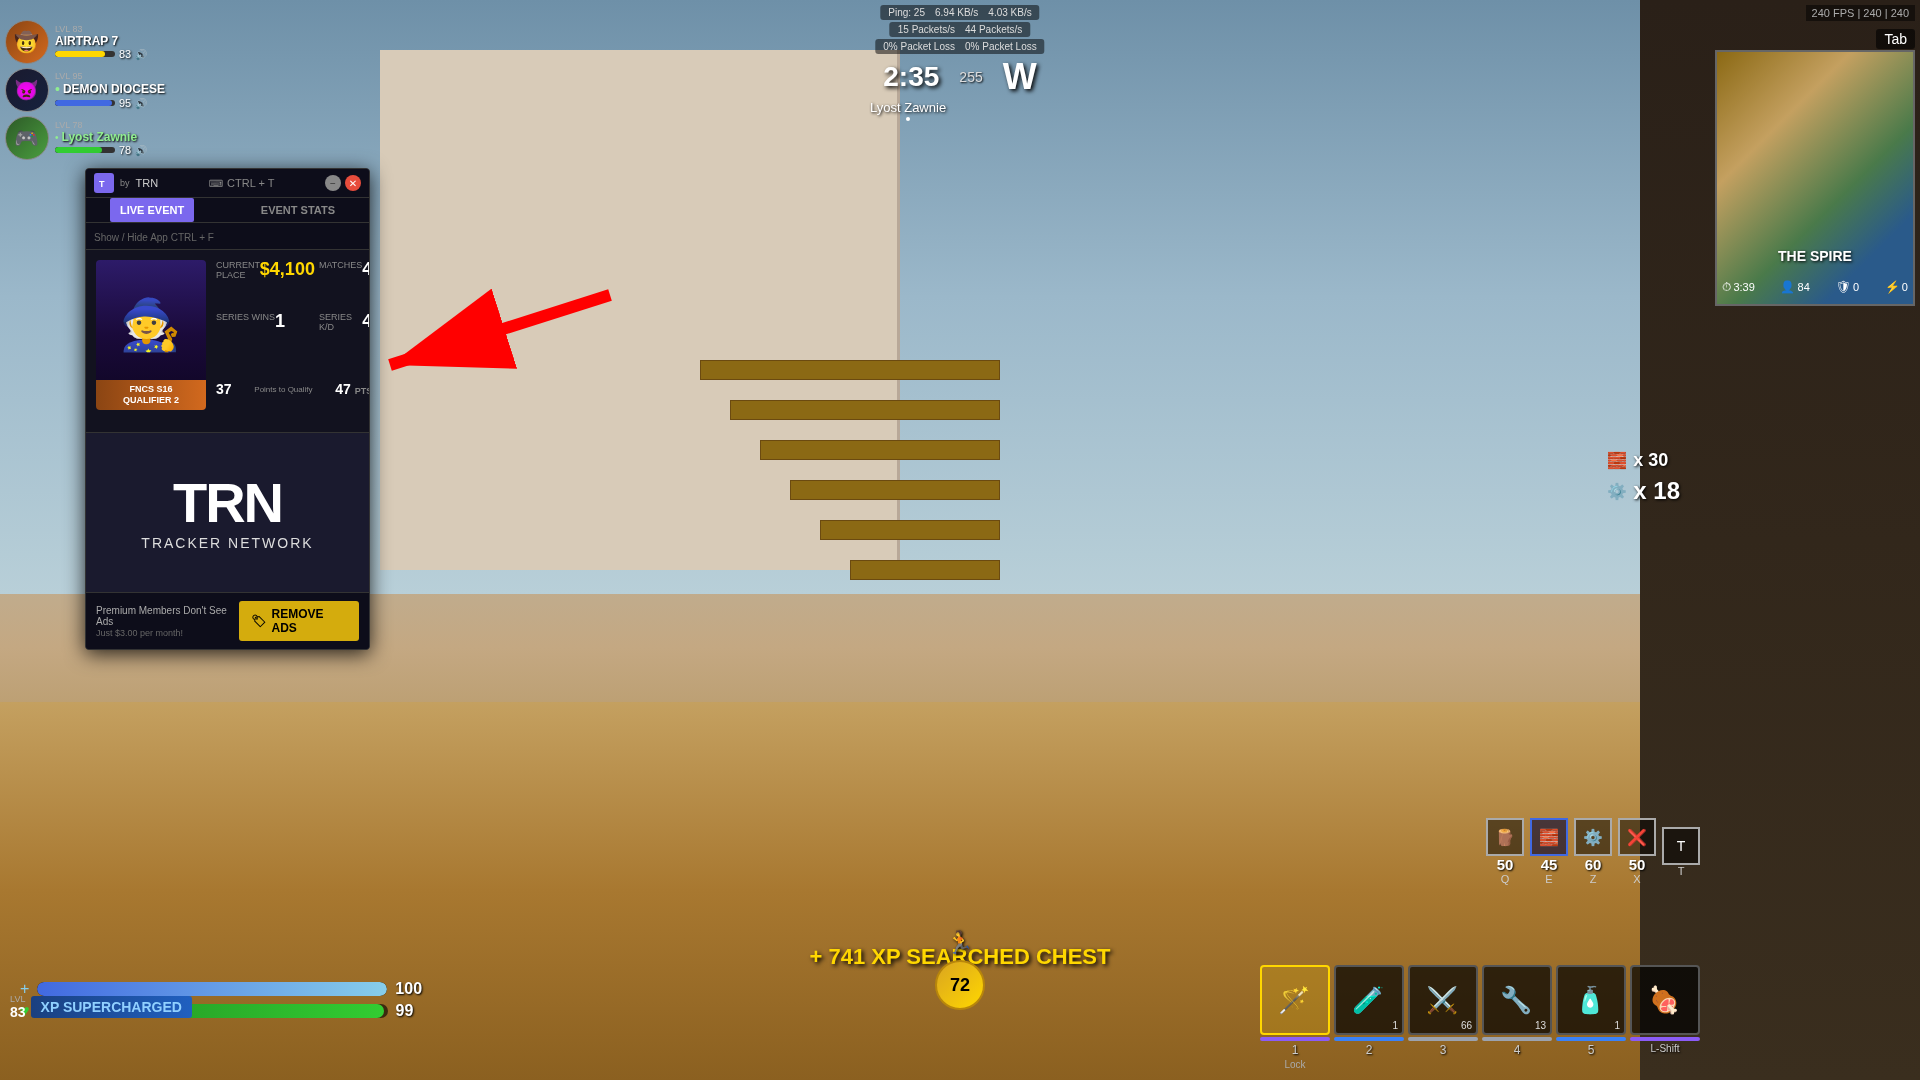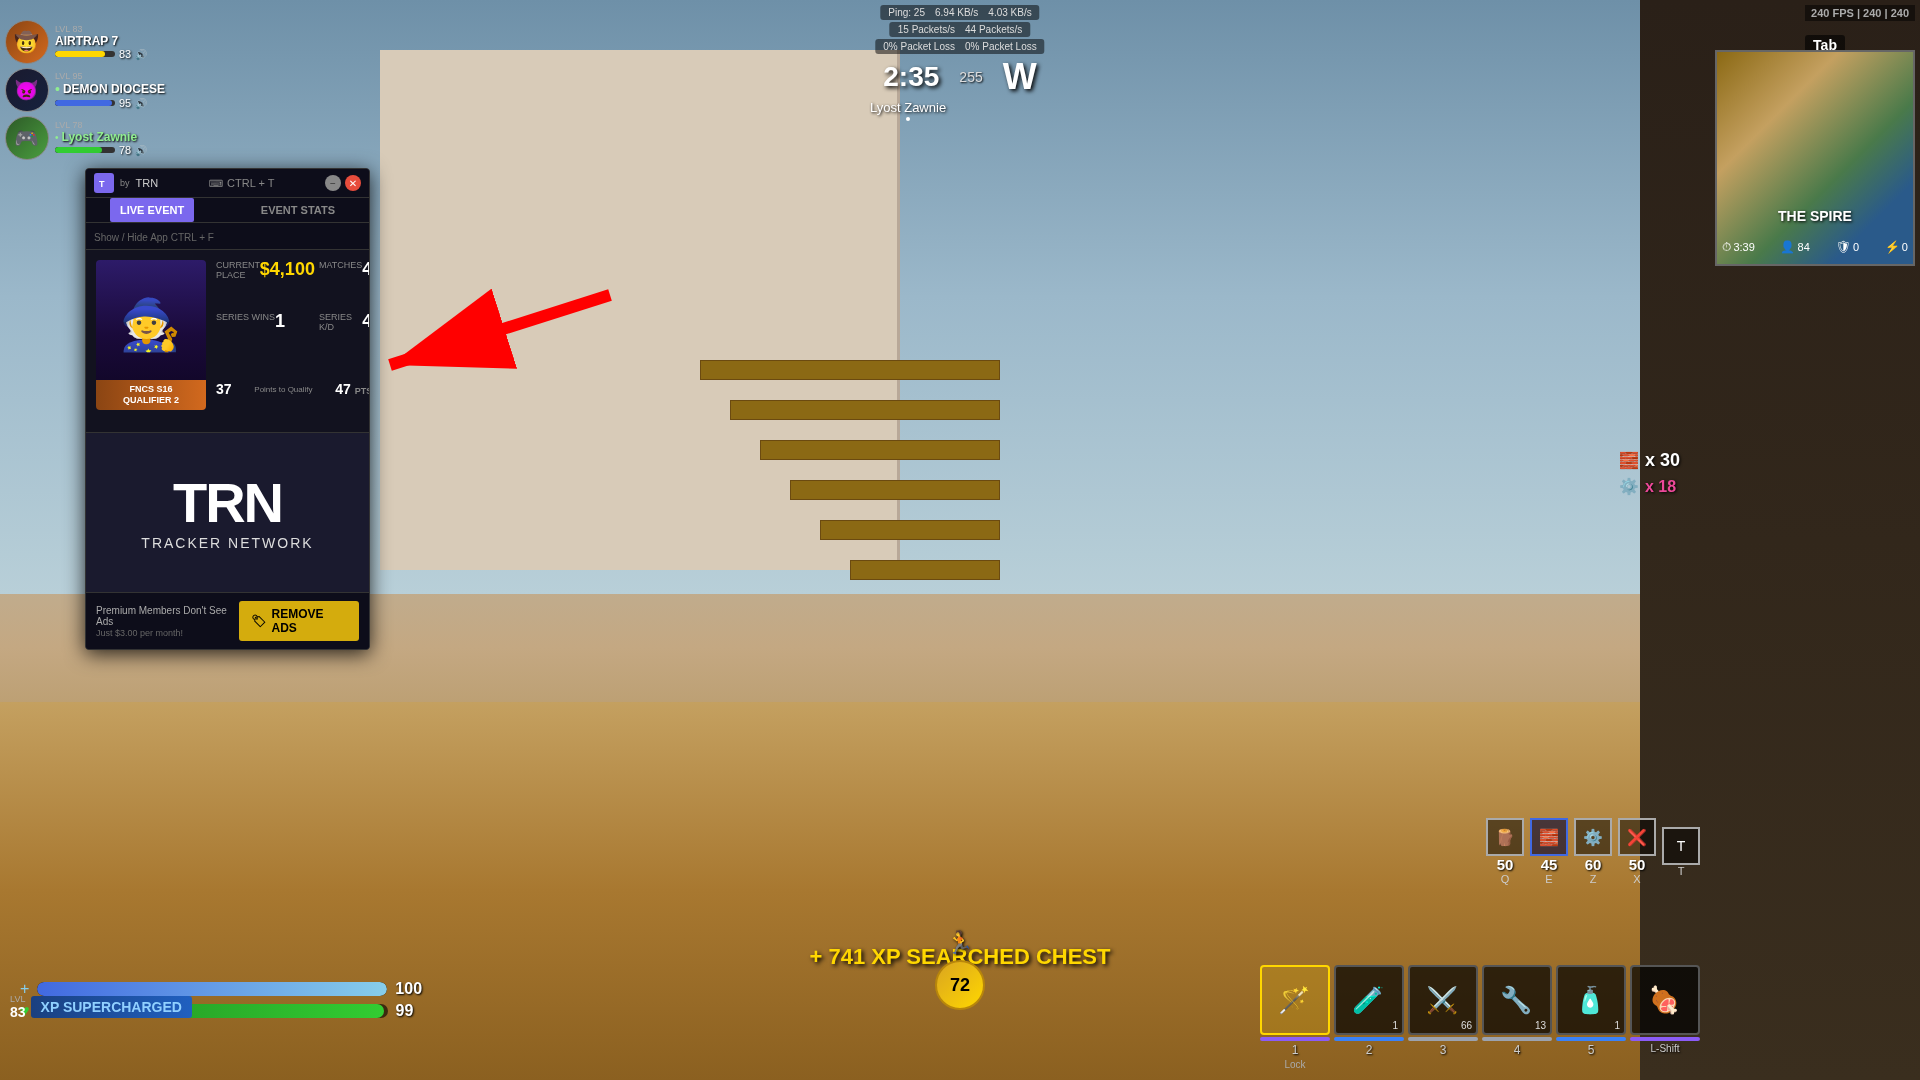--- a/index.html
+++ b/index.html
@@ -196,23 +196,22 @@
       text-shadow: 1px 1px 2px #000;
     }
 
     
     .top-right-hud {
       position: absolute;
       top: 5px;
       right: 5px;
       display: flex;
       flex-direction: column;
-      align-items: flex-start;
-      gap: 14px;
-      font-weight: bold;
+      align-items: flex-end;
+      gap: 8px;
     }
     .fps-info {
       font-size: 11px;
       color: #aaa;
       background: rgba(0,0,0,0.5);
       padding: 2px 6px;
     }
     .tab-label {
       font-size: 14px;
       color: #fff;
@@ -220,21 +219,21 @@
       padding: 2px 8px;
       border-radius: 3px;
     }
 
     
     .minimap {
       position: absolute;
       top: 50px;
       right: 5px;
       width: 200px;
-      height: 216px;
+      height: 256px;
       background: linear-gradient(135deg, #8B6914 0%, #c4a060 30%, #4a7a4a 60%, #2a5a8a 80%);
       border: 2px solid #666;
       overflow: hidden;
     }
     .minimap-label {
       position: absolute;
       bottom: 40px;
       left: 50%;
       transform: translateX(-50%);
       color: #fff;
@@ -838,21 +837,21 @@
   </div>
 </div>
 
 <div style="position:absolute;right:240px;top:450px;display:flex;flex-direction:column;gap:6px;">
   <div style="display:flex;align-items:center;gap:6px;">
     <span style="color:#c4a060;font-size:16px;">🧱</span>
     <span style="color:#fff;font-size:18px;font-weight:bold;text-shadow:1px 1px 3px #000;">x 30</span>
   </div>
   <div style="display:flex;align-items:center;gap:6px;">
     <span style="color:#aaa;font-size:16px;">⚙️</span>
-    <span style="color:#ec4899;font-size:16px;font-weight:bold;text-shadow:1px 1px 3px #000;">x 18</span>
+    <span style="color:#ffffff;font-size:24px;font-weight:bold;text-shadow:1px 1px 3px #000;">x 18</span>
   </div>
 </div>
 
 <div class="bottom-left-hud">
   <div class="shield-bar-row">
     <span class="shield-icon">+</span>
     <div class="health-bar-container">
       <div class="health-bar-fill fill-blue-shield" style="width:100%"></div>
     </div>
     <span class="health-value">100</span>

